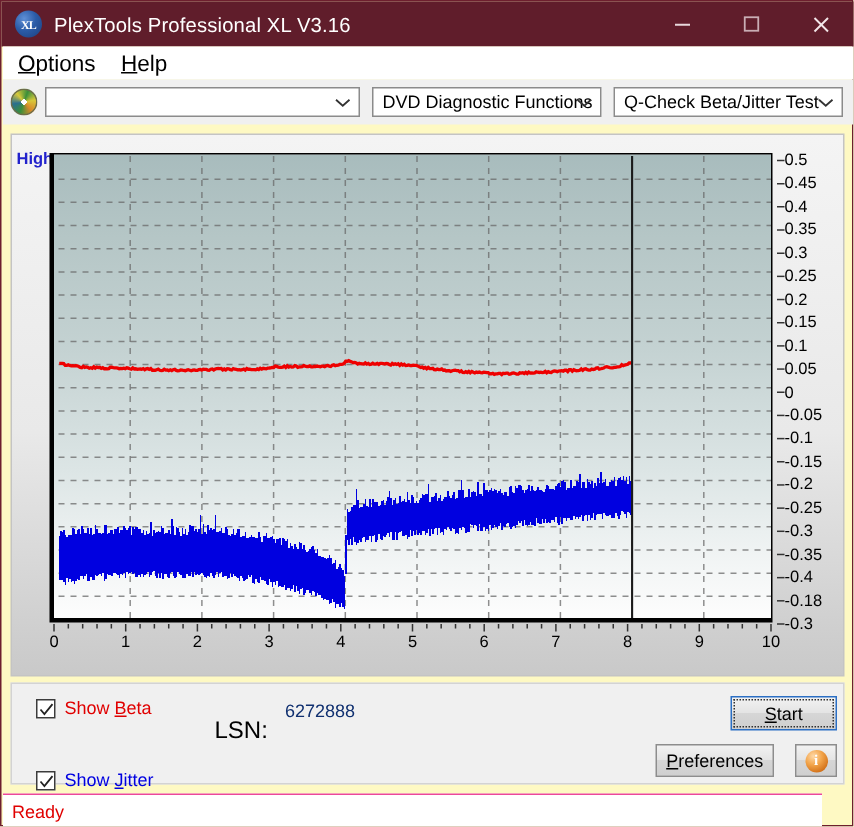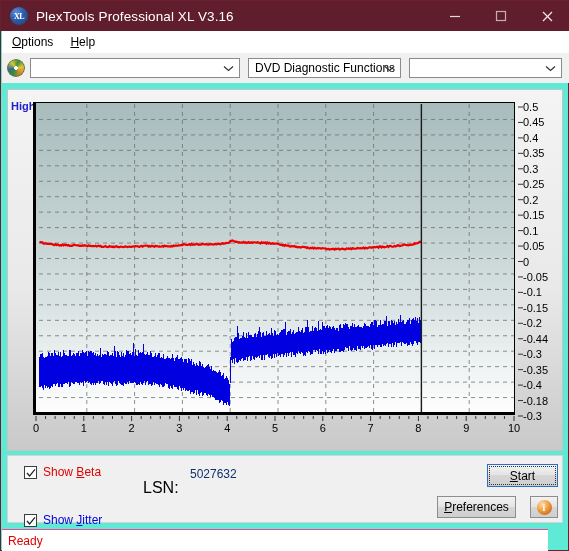--- a/index.html
+++ b/index.html
@@ -6,21 +6,21 @@
   body{
     width:569px;height:551px;overflow:hidden;
     font-family:"Liberation Sans", sans-serif;
     background:#f0f0f0;
     -webkit-font-smoothing:none;
   }
   #app{
     position:relative;width:569px;height:551px;
     box-sizing:border-box;
     border:1px solid #6d1f2e;
-    background:#5eead4;
+    background:#fef9c3;
   }
   
   .titlebar{
     position:absolute;left:0;top:0;width:569px;height:30px;
     background:#601d2b;
     display:flex;align-items:center;
   }
   .tb-icon{
     width:18px;height:18px;margin-left:9px;margin-right:8px;
     border-radius:50%;
@@ -39,21 +39,21 @@
     width:46px;height:30px;display:flex;align-items:center;justify-content:center;
     color:#e8d8dc;
   }
   .tb-btn svg{display:block;}
   
   .menubar{
     position:absolute;left:1px;top:30px;width:567px;height:22px;
     background:#ffffff;display:flex;align-items:center;
   }
   .menu-item{
-    font-size:12px;color:#000;padding:2px 7px;margin-left:3px;
+    font-size:15px;color:#000;padding:2px 7px;margin-left:3px;
     white-space:nowrap;
   }
   .menu-item u{text-decoration:underline;}
   
   .toolbar{
     position:absolute;left:1px;top:52px;width:567px;height:30px;
     background:#f0f0f0;display:flex;align-items:center;
   }
   .disc-icon{
     width:18px;height:18px;margin-left:5px;margin-right:5px;border-radius:50%;
@@ -208,20 +208,21 @@
     </div>
     <div class="combo" id="combo-function">
       <div class="cb-text">DVD Diagnostic Functions</div>
       <div class="cb-arrow">
         <svg width="11" height="7" viewBox="0 0 11 7">
             <polyline points="1,1.5 5.5,5.5 10,1.5" fill="none" stroke="#333" stroke-width="1.2"></polyline>
           </svg>
       </div>
     </div>
     <div class="combo" id="combo-test">
+      <div class="cb-text">Q-Check Beta/Jitter Test</div>
       <div class="cb-arrow">
         <svg width="11" height="7" viewBox="0 0 11 7">
             <polyline points="1,1.5 5.5,5.5 10,1.5" fill="none" stroke="#333" stroke-width="1.2"></polyline>
           </svg>
       </div>
     </div>
   </div>
 
   <div class="chart-panel">
     <div class="lbl-high">High</div>
@@ -657,21 +658,21 @@
         <div class="ytick" style="top: 85.25px;">0.25</div>
         <div class="ytick" style="top: 100.7px;">0.2</div>
         <div class="ytick" style="top: 116.15px;">0.15</div>
         <div class="ytick" style="top: 131.6px;">0.1</div>
         <div class="ytick" style="top: 147.05px;">0.05</div>
         <div class="ytick" style="top: 162.5px;">0</div>
         <div class="ytick" style="top: 177.95px;">-0.05</div>
         <div class="ytick" style="top: 193.4px;">-0.1</div>
         <div class="ytick" style="top: 208.85px;">-0.15</div>
         <div class="ytick" style="top: 224.3px;">-0.2</div>
-        <div class="ytick" style="top: 239.75px;">-0.44</div>
+        <div class="ytick" style="top: 239.75px;">-0.25</div>
         <div class="ytick" style="top: 255.2px;">-0.3</div>
         <div class="ytick" style="top: 270.65px;">-0.35</div>
         <div class="ytick" style="top: 286.1px;">-0.4</div>
         <div class="ytick" style="top: 301.55px;">-0.18</div>
         <div class="ytick" style="top: 317px;">-0.3</div>
         <svg width="6" height="330" style="position:absolute;left:0;top:0;">
           <line x1="0" x2="5" y1="13" y2="13" stroke="#333" stroke-width="1"></line>
           <line x1="0" x2="5" y1="28.449999999999996" y2="28.449999999999996" stroke="#333" stroke-width="1"></line>
           <line x1="0" x2="5" y1="43.89999999999999" y2="43.89999999999999" stroke="#333" stroke-width="1"></line>
           <line x1="0" x2="5" y1="59.35000000000001" y2="59.35000000000001" stroke="#333" stroke-width="1"></line>
@@ -773,21 +774,21 @@
     </div>
     <div class="chk-row" id="row-jitter">
       <div class="chkbox">
         <svg width="10" height="10" viewBox="0 0 10 10">
             <polyline points="1,5 3.6,8 9,1.4" fill="none" stroke="#222" stroke-width="1.2"></polyline>
           </svg>
       </div>
       <div class="chk-label" id="lbl-jitter"><span>Show </span><u>J</u><span>itter</span></div>
     </div>
     <div class="lsn-label">LSN:</div>
-    <div class="lsn-value">5027632</div>
+    <div class="lsn-value">6272888</div>
 
     <div class="btn" id="btn-start">
       <span><u>S</u><span>tart</span></span>
     </div>
     <div class="btn" id="btn-prefs">
       <span><u>P</u><span>references</span></span>
     </div>
     <div class="btn" id="btn-info">
       <div class="info-ball">i</div>
     </div>

